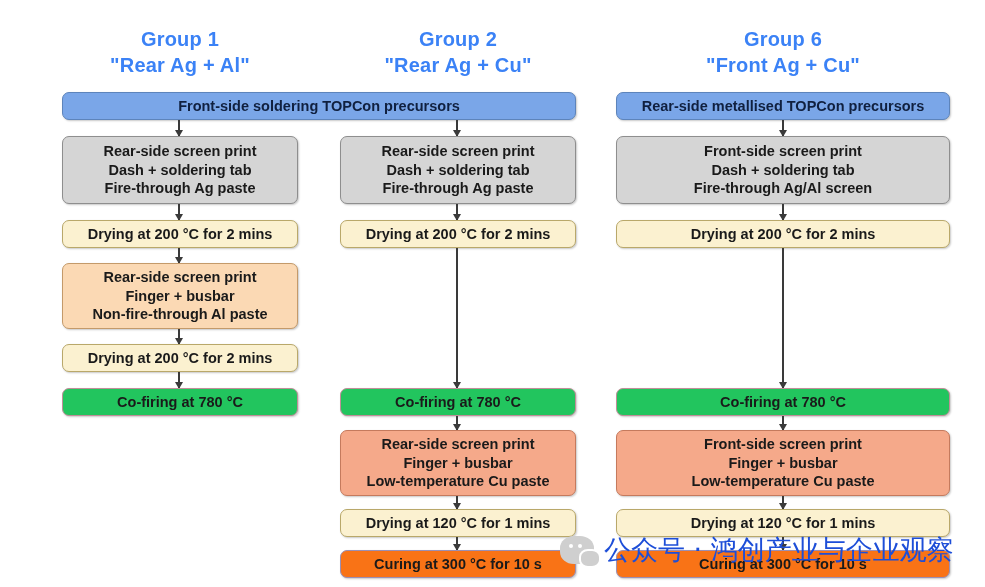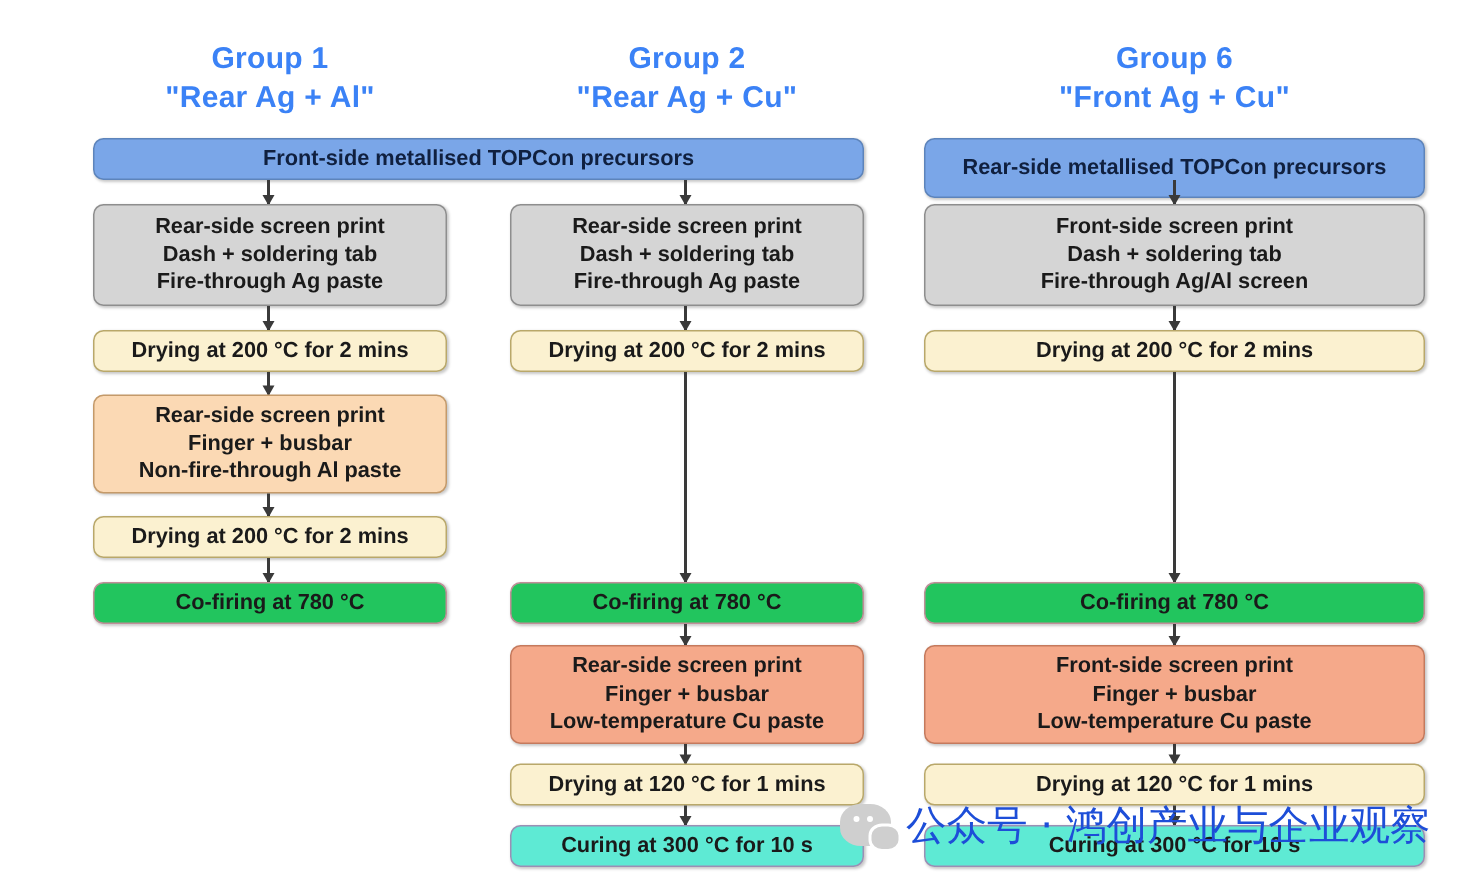--- a/index.html
+++ b/index.html
@@ -42,21 +42,21 @@
     box-shadow:1px 1px 2px rgba(0,0,0,0.22);
   }
   .node .line{display:block;white-space:nowrap;}
 
   .n-blue{background:#7aa6e8;border-color:#5d84bb;color:#10203f;}
   .n-gray{background:#d5d5d5;border-color:#8e8e8e;}
   .n-yellow{background:#fbf1d0;border-color:#b9a86a;}
   .n-orange{background:#fbd9b4;border-color:#c49a6a;}
   .n-pink{background:#22c55e;border-color:#c08e98;}
   .n-salmon{background:#f5a98a;border-color:#c57a5d;}
-  .n-purple{background:#5eead4;border-color:#9b8fb5;text-align:right;}
+  .n-purple{background:#f97316;border-color:#9b8fb5;text-align:right;}
 
   
   .conn{position:absolute;width:2px;background:#3a3a3a;}
   .conn::after{
     content:"";
     position:absolute;
     left:50%;bottom:-1px;
     transform:translateX(-50%);
     width:0;height:0;
     border-left:4.5px solid transparent;
@@ -116,24 +116,24 @@
     <span class="l1">Group 2</span>
     <span class="l2">"Rear Ag + Cu"</span>
   </div>
 
   <div class="col-title" style="left:616px;top:26px;width:334px;">
     <span class="l1">Group 6</span>
     <span class="l2">"Front Ag + Cu"</span>
   </div>
 
   <div class="node n-blue" style="left:62px;top:92px;width:514px;height:28px;">
-    <span class="line">Front-side metallised TOPCon precursors</span>
-  </div>
-
-  <div class="node n-blue" style="left:616px;top:92px;width:334px;height:40px;">
+    <span class="line">Front-side soldering TOPCon precursors</span>
+  </div>
+
+  <div class="node n-blue" style="left:616px;top:92px;width:334px;height:28px;">
     <span class="line">Rear-side metallised TOPCon precursors</span>
   </div>
 
   <div class="conn" style="left:178px;top:120px;height:16px;"></div>
 
   <div class="node n-gray" style="left:62px;top:136px;width:236px;height:68px;flex-direction:column;">
     <span class="line">Rear-side screen print</span>
     <span class="line">Dash + soldering tab</span>
     <span class="line">Fire-through Ag paste</span>
   </div>

